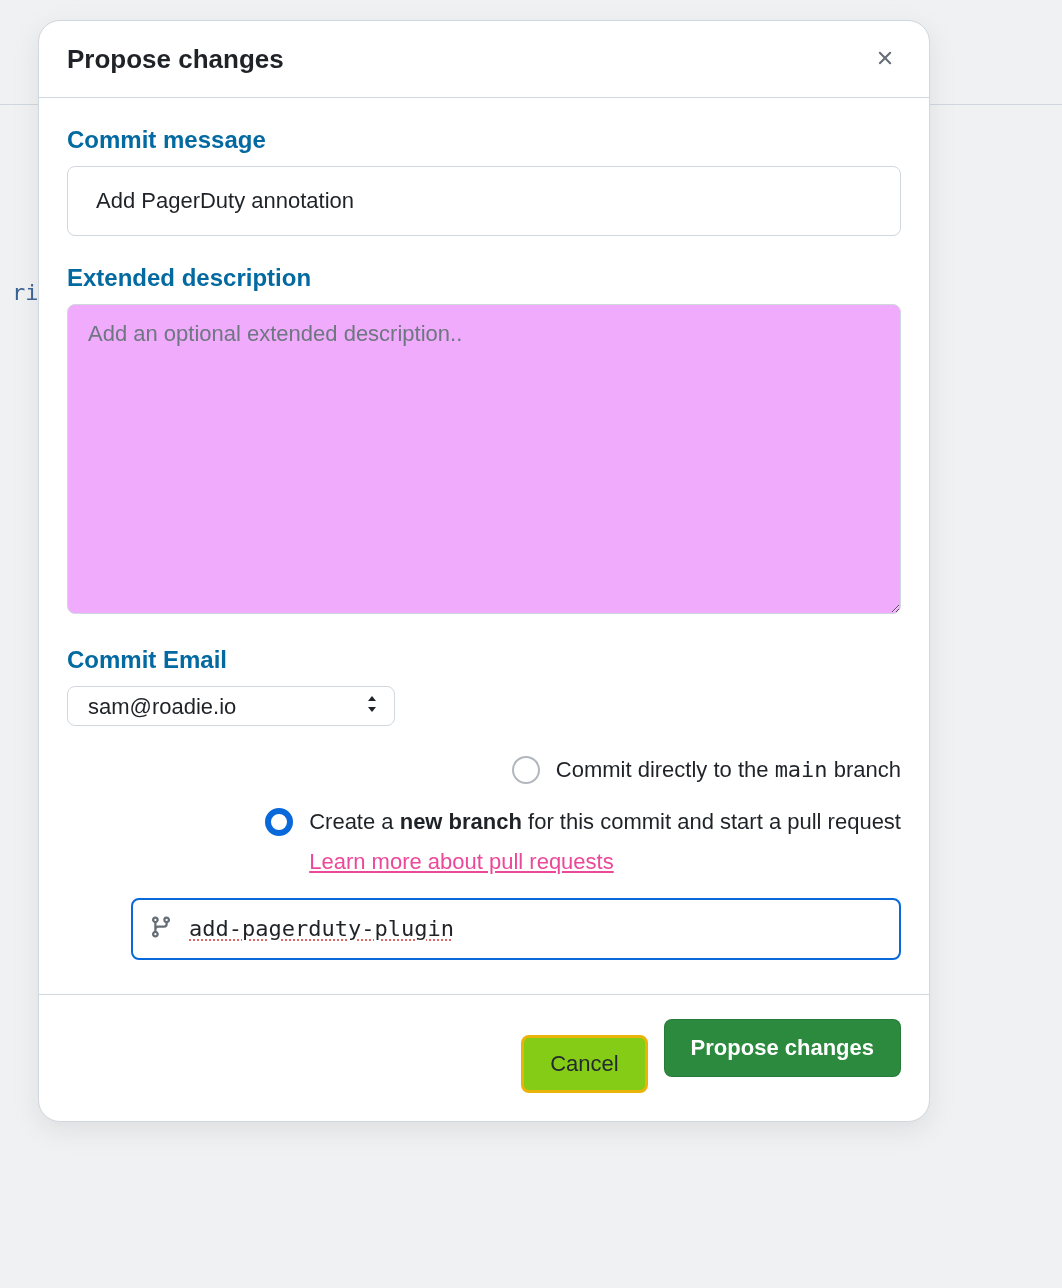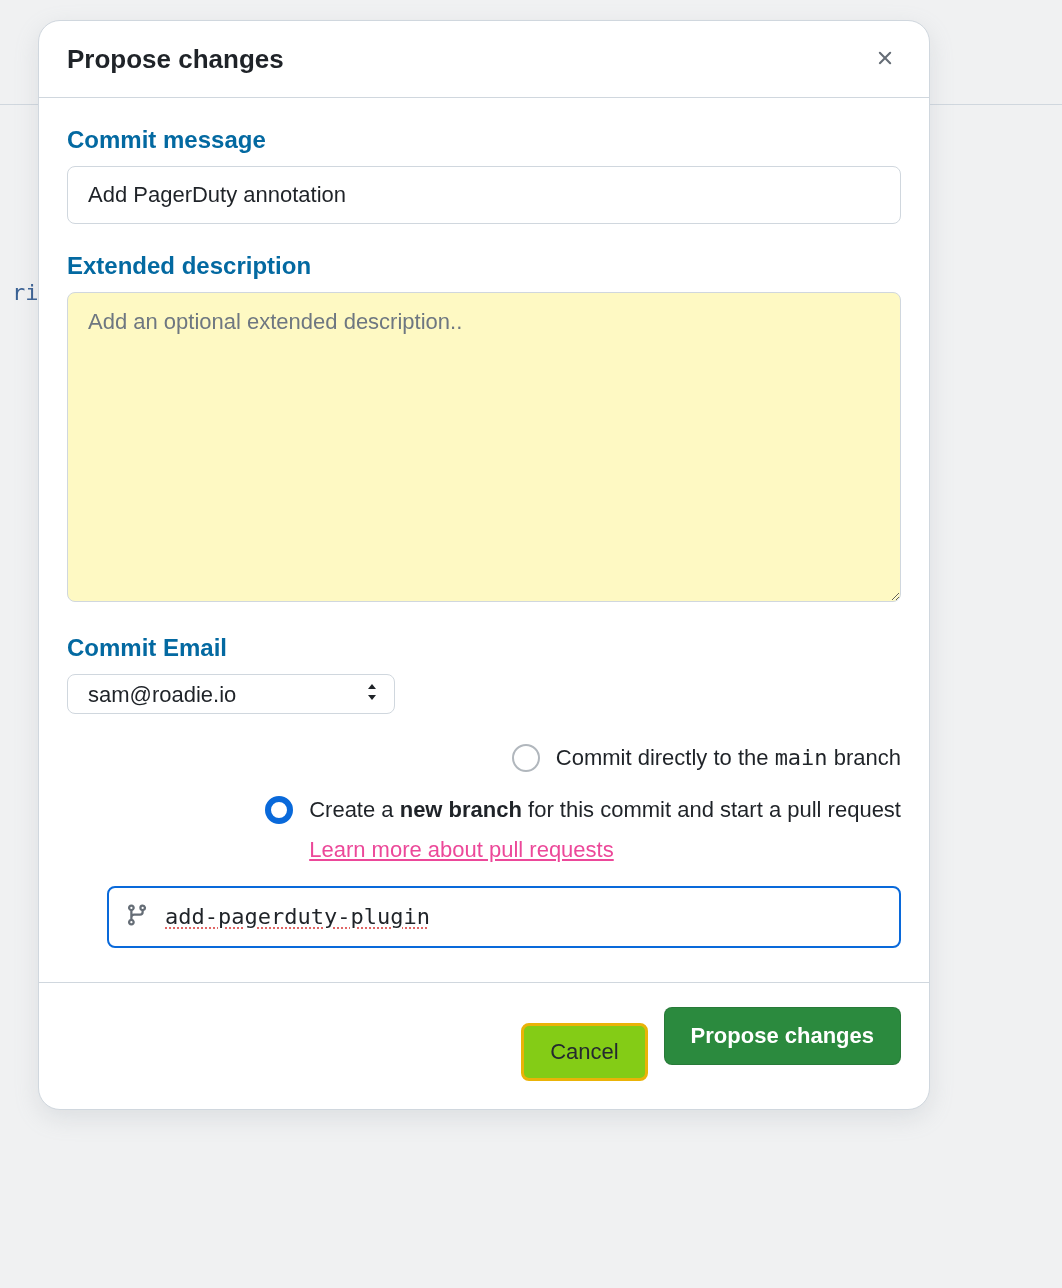--- a/index.html
+++ b/index.html
@@ -67,37 +67,37 @@
     .field-block { margin-bottom: 28px; }
     .field-label {
       display: block;
       font-size: 24px;
       font-weight: 600;
       color: #0369a1;
       margin-bottom: 12px;
     }
     .text-input {
       width: 100%;
-      height: 58px;
-      padding: 0 20px;
+      height: 70px;
+      padding: 0 28px;
       font-size: 22px;
       color: #1f2328;
       background: #ffffff;
       border: 1px solid #d0d7de;
       border-radius: 8px;
       outline: none;
     }
     .textarea {
       width: 100%;
       height: 310px;
       padding: 16px 20px;
       font-size: 22px;
       font-family: inherit;
       color: #1f2328;
-      background: #fef9c3;
+      background: #f0abfc;
       border: 1px solid #d0d7de;
       border-radius: 8px;
       outline: none;
       resize: both;
     }
     .textarea::placeholder { color: #6e7781; }
     .select-wrap {
       position: relative;
       width: 328px;
     }
@@ -162,21 +162,21 @@
     .pr-link {
       display: inline-block;
       margin-top: 8px;
       font-size: 22px;
       color: #ec4899;
       text-decoration: underline;
       cursor: pointer;
     }
     .branch-input-wrap {
       margin-top: 20px;
-      margin-left: 40px;
+      margin-left: 64px;
       position: relative;
     }
     .branch-input {
       width: 100%;
       height: 62px;
       padding: 0 20px 0 56px;
       font-size: 22px;
       font-family: ui-monospace, SFMono-Regular, "SF Mono", Menlo, Consolas, monospace;
       color: #1f2328;
       background: #ffffff;

